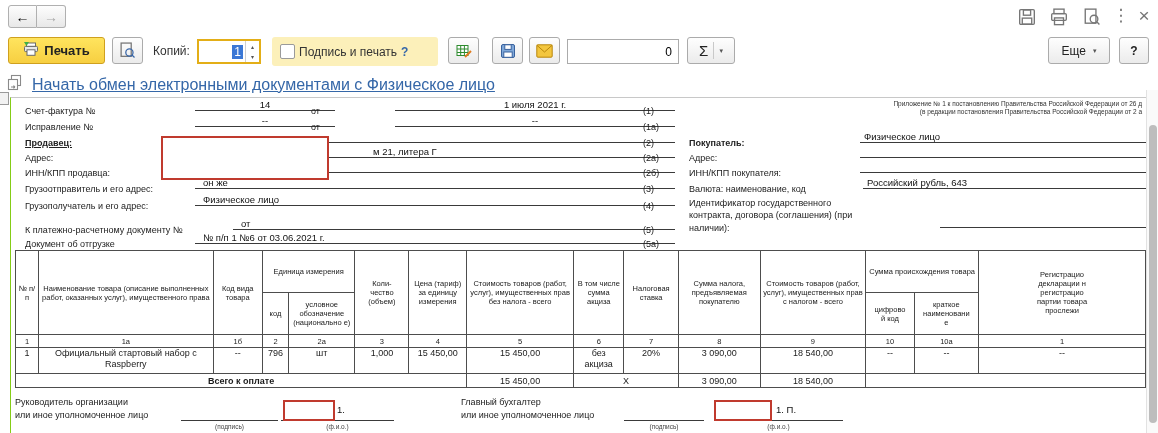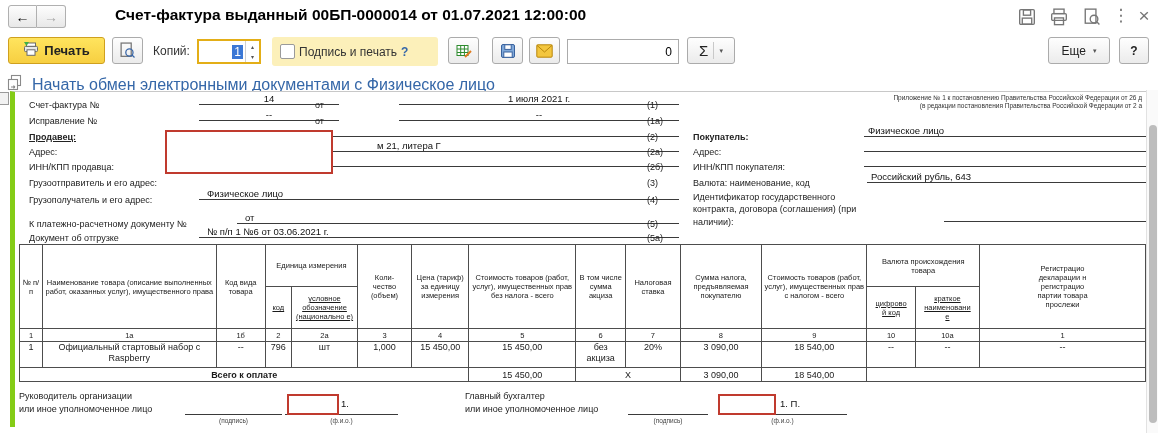--- a/index.html
+++ b/index.html
@@ -40,36 +40,36 @@
   .sigma{left:687px;top:37px;width:48px;height:27px;gap:0;}
   .sigma .s{font-size:15px;}
   .sigma .dv{width:1px;height:17px;background:#c9c9c9;margin:0 5px;}
   .sigma .car{font-size:7px;color:#555;}
   .morebtn{left:1048px;top:37px;width:62px;height:27px;}
   .helpbtn{left:1119px;top:37px;width:30px;height:27px;font-weight:bold;}
   .car2{font-size:7px;color:#555;margin-left:2px;}
   
   .edolink{left:32px;top:76px;font-size:16px;color:#3567a8;text-decoration:underline;cursor:pointer;white-space:nowrap;}
   
-  .doc{left:10px;top:91px;width:1136px;height:336px;background:#fff;
-       border-top:1px solid #c8c8c8;border-left:5px solid #84cc16;overflow:hidden;}
+  .doc{left:10px;top:97px;width:1136px;height:336px;background:#fff;
+       border-top:1px solid #c8c8c8;border-left:1px solid #84cc16;overflow:hidden;}
   .flabel{position:absolute;font-size:9px;color:#222;white-space:nowrap;box-sizing:border-box;}
   .b{font-weight:bold;}
   .ul{position:absolute;height:12px;line-height:12px;font-size:9.5px;color:#111;
       border-bottom:1px solid #3a3a3a;box-sizing:border-box;white-space:nowrap;overflow:hidden;margin-left:44px;}
   .ctr{text-align:center;}
   .legal{position:absolute;right:4px;top:2px;width:470px;font-size:6.5px;line-height:8px;
       color:#333;text-align:right;white-space:pre-line;}
   .redact{position:absolute;background:#fff;border:2px solid #c03a2e;box-sizing:border-box;z-index:5;}
   
   table.inv{position:absolute;border-collapse:collapse;table-layout:fixed;
       font-size:7.5px;color:#1a1a1a;}
   .inv td{border:1px solid #4d4d4d;padding:0 2px;text-align:center;vertical-align:middle;
       overflow:hidden;box-sizing:border-box;}
-  .inv tr.h2 td{vertical-align:middle;text-decoration:underline;}
+  .inv tr.h2 td{vertical-align:middle;}
   .inv .d{font-size:9px;vertical-align:top;line-height:11px;}
   .inv .t{font-size:9px;height:14px;}
   .pre{white-space:pre-line;}
   .tl{text-align:left;}
   .tr{text-align:right;}
   .clip{max-height:34px;overflow:hidden;}
   .nb{border:none;}
   
   .cap{position:absolute;font-size:6.5px;color:#444;text-align:center;}
   .sigline{position:absolute;height:12px;border-bottom:1px solid #3a3a3a;box-sizing:border-box;}
@@ -81,21 +81,20 @@
 </style>
 </head>
 <body>
 
 <div class="root">
 
   <div class="abs navgroup">
     <div class="navbtn first">←</div>
     <div class="navbtn last">→</div>
   </div>
-  <div class="abs wtitle">Счет-фактура выданный 00БП-0000014 от 01.07.2021 12:00:00</div>
 
   <div class="abs tbico" style="left:1018px;">
     <svg width="18" height="18" viewBox="0 0 16 16" fill="none" stroke="#767676" stroke-width="1.2">
       <rect x="1.5" y="1.5" width="13" height="13" rx="1"></rect>
         <rect x="4.8" y="1.8" width="6.4" height="4.6"></rect>
         <rect x="3.8" y="9" width="8.4" height="5.3"></rect>
     </svg>
   </div>
   <div class="abs tbico" style="left:1050px;">
     <svg width="18" height="18" viewBox="0 0 16 16" fill="none" stroke="#767676" stroke-width="1.2">
@@ -230,20 +229,21 @@
 
     <div class="flabel" style="left:14px;top:55px;">Адрес:</div>
     <div class="ul" style="left:140px;top:48px;width:480px;padding-left:178px;"><span>м 21, литера Г</span></div>
     <div class="flabel" style="left:632px;top:55px;">(2а)</div>
 
     <div class="flabel" style="left:14px;top:70px;">ИНН/КПП продавца:</div>
     <div class="ul" style="left:140px;top:63px;width:480px;"><span></span></div>
     <div class="flabel" style="left:632px;top:70px;">(2б)</div>
 
     <div class="flabel" style="left:14px;top:86px;">Грузоотправитель и его адрес:</div>
+    <div class="ul" style="left:140px;top:79px;width:480px;padding-left:8px;"><span>он же</span></div>
     <div class="flabel" style="left:632px;top:86px;">(3)</div>
 
     <div class="flabel" style="left:14px;top:103px;">Грузополучатель и его адрес:</div>
     <div class="ul" style="left:140px;top:96px;width:480px;padding-left:8px;"><span>Физическое лицо</span></div>
     <div class="flabel" style="left:632px;top:103px;">(4)</div>
 
     <div class="flabel" style="left:14px;top:127px;">К платежно-расчетному документу №</div>
     <div class="ul" style="left:178px;top:120px;width:442px;padding-left:8px;"><span>от</span></div>
     <div class="flabel" style="left:632px;top:127px;">(5)</div>
 
@@ -296,21 +296,21 @@
         <td colspan="2">Единица измерения</td>
         <td rowspan="2" class="pre">Коли-
 чество
 (объем)</td>
         <td rowspan="2">Цена (тариф) за единицу измерения</td>
         <td rowspan="2">Стоимость товаров (работ, услуг), имущественных прав без налога - всего</td>
         <td rowspan="2">В том числе сумма акциза</td>
         <td rowspan="2">Налоговая ставка</td>
         <td rowspan="2">Сумма налога, предъявляемая покупателю</td>
         <td rowspan="2">Стоимость товаров (работ, услуг), имущественных прав с налогом - всего</td>
-        <td colspan="2">Валюта происхождения товара</td>
+        <td colspan="2">Сумма происхождения товара</td>
         <td rowspan="2" class="pre tl">Регистрацио
 декларации н
 регистрацио
 партии товара
 прослежи</td>
       </tr>
       <tr class="h2" style="height:42px;">
         <td>код</td>
         <td>
               <div class="clip">условное обозначение (национально е)</div>

